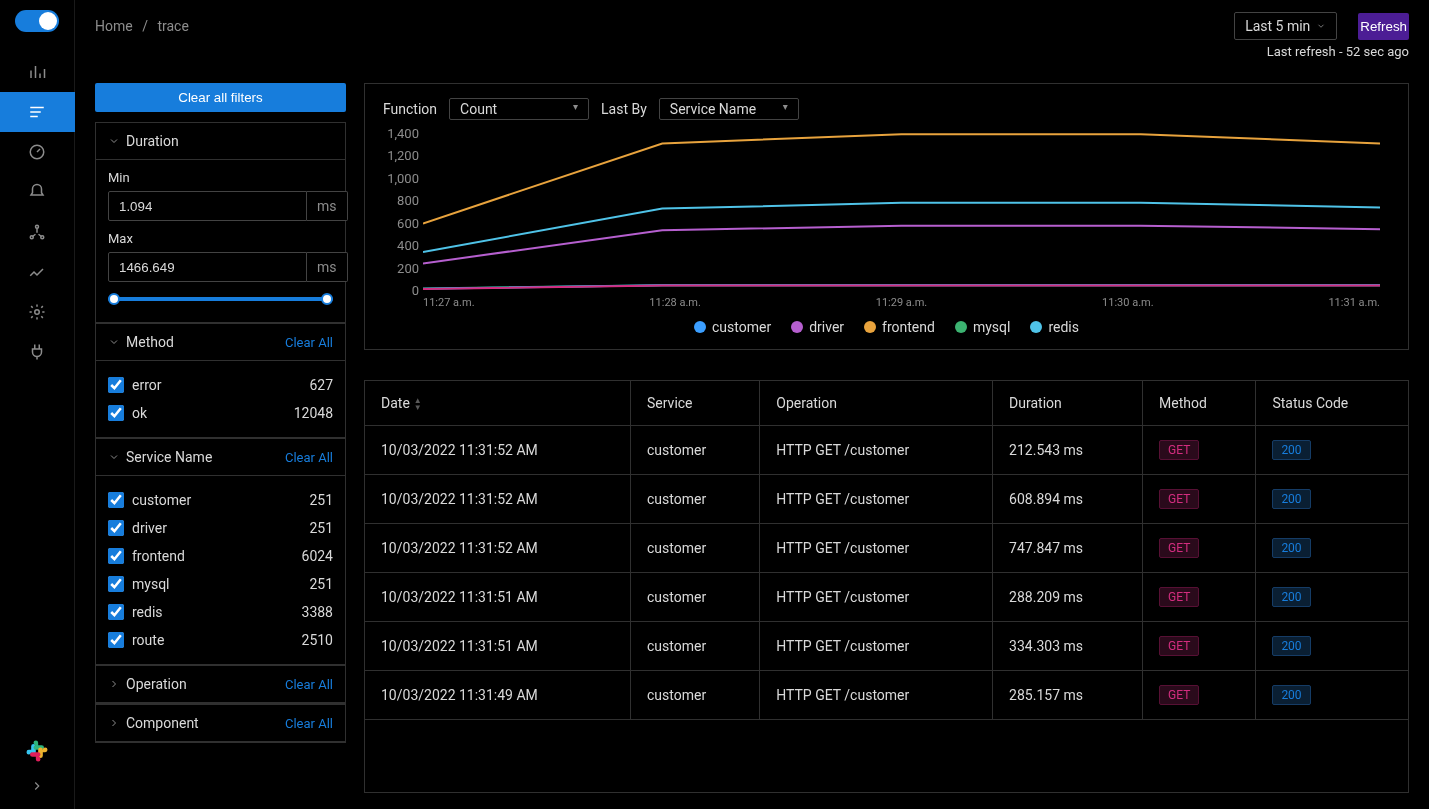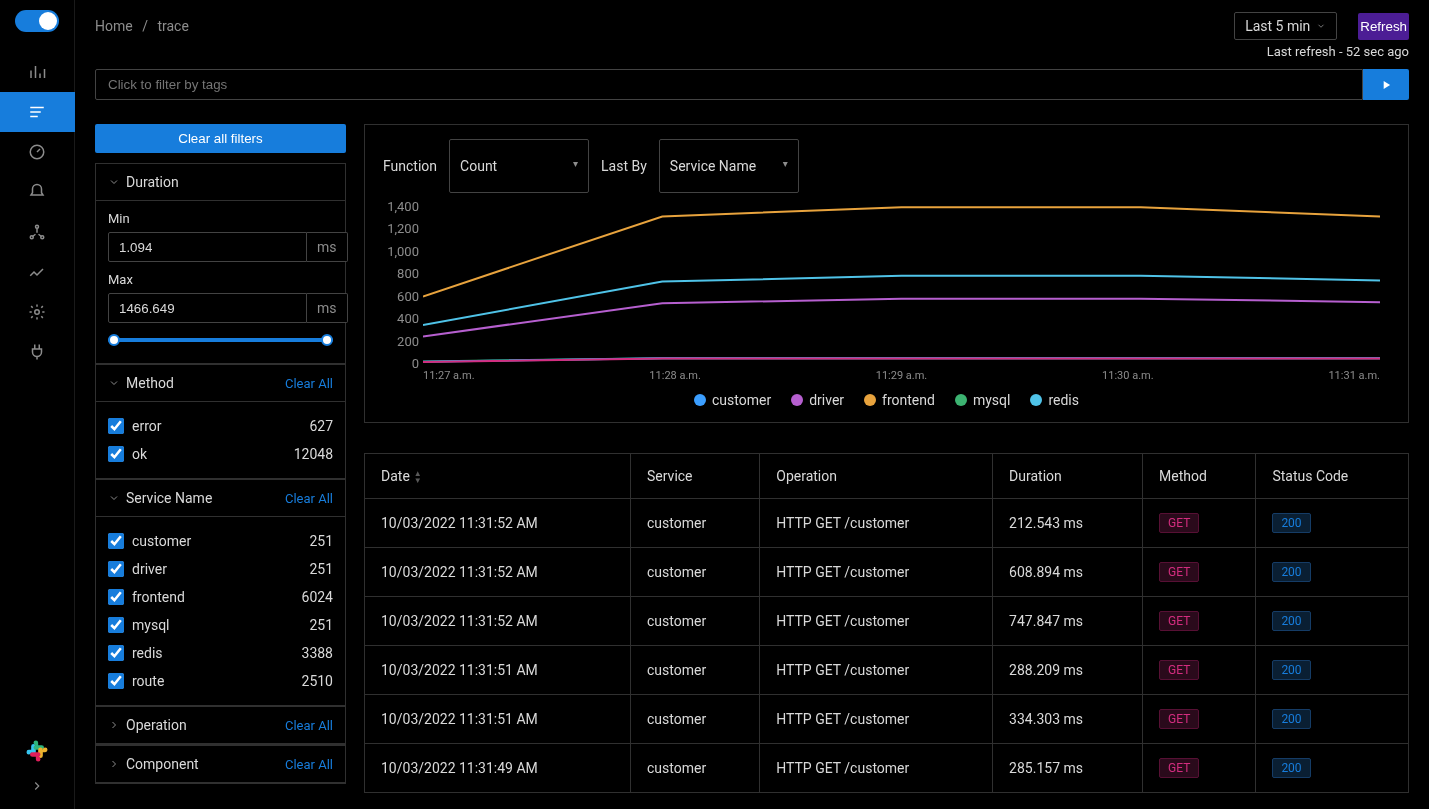--- a/index.html
+++ b/index.html
@@ -120,21 +120,21 @@
 .check-row input[type=checkbox] {
   width:16px; height:16px; accent-color:#177ddc; cursor:pointer;
 }
 .check-row .count { margin-left:auto; color:#d9d9d9; }
 
 .right-panel { flex:1; display:flex; flex-direction:column; gap:30px; overflow:hidden; }
 .chart-panel { border:1px solid #303030; padding:14px 18px; }
 .chart-controls { display:flex; align-items:center; gap:12px; margin-bottom:12px; }
 .select-box {
   background:#000; border:1px solid #434343; color:#d9d9d9;
-  padding:18px 10px; display:flex; gap:20px; min-width:140px;
+  padding:2px 10px; display:flex; gap:20px; min-width:140px;
   cursor:pointer; border-radius:2px;
 }
 .select-box .caret { margin-left:auto; color:#8c8c8c; font-size:10px; }
 .chart-area { position:relative; height:160px; margin-left:40px; margin-right:10px; }
 .y-labels { position:absolute; left:-40px; top:-6px; bottom:-6px; width:36px; text-align:right; font-size:13px; color:#8c8c8c; display:flex; flex-direction:column; justify-content:space-between; }
 .chart-svg { width:100%; height:100%; }
 .x-labels { display:flex; justify-content:space-between; font-size:11px; color:#8c8c8c; margin-left:40px; margin-right:10px; margin-top:4px; }
 .legend { display:flex; justify-content:center; gap:20px; margin-top:10px; }
 .legend-item { display:flex; align-items:center; gap:6px; color:#d9d9d9; cursor:pointer; }
 .legend-dot { width:12px; height:12px; border-radius:50%; }
@@ -232,28 +232,20 @@
         <div class="time-select">
           <span>Last 5 min</span>
           <svg width="10" height="10" viewBox="0 0 24 24" fill="none" stroke="#8c8c8c" stroke-width="2">
               <path d="M6 9l6 6 6-6"></path>
             </svg>
         </div>
         <button class="refresh-btn">Refresh</button>
       </div>
     </div>
     <div class="last-refresh">Last refresh - 52 sec ago</div>
-    <div class="tag-filter-row">
-      <input class="tag-input" placeholder="Click to filter by tags" style="">
-      <button class="run-btn">
-        <svg viewBox="0 0 24 24">
-            <path d="M8 5v14l11-7z"></path>
-          </svg>
-      </button>
-    </div>
   </div>
 
   <div class="content-row">
 
     <div class="filters-panel">
       <button class="clear-filters-btn">Clear all filters</button>
 
       <div class="filter-section">
         <div class="filter-header">
           <svg class="chev" viewBox="0 0 24 24" fill="none" stroke="currentColor" stroke-width="2">

